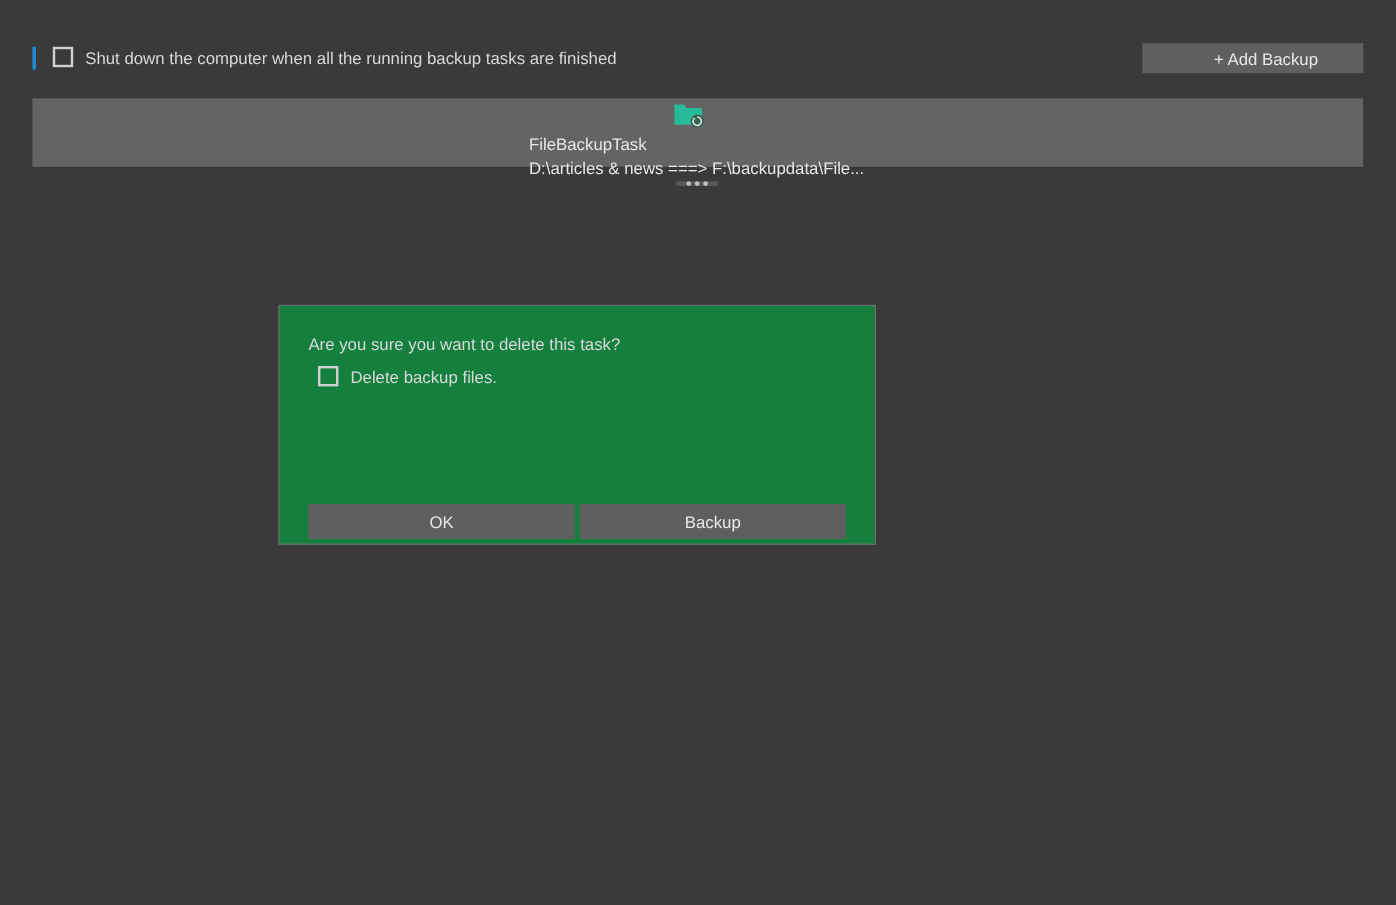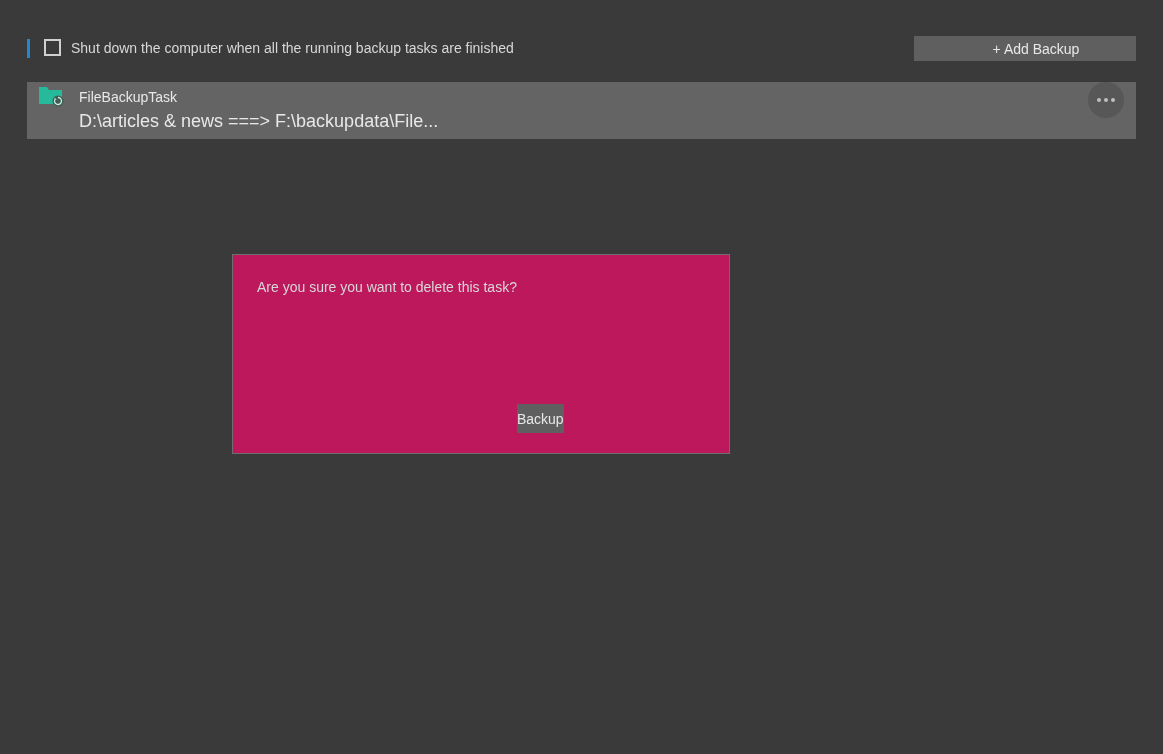--- a/index.html
+++ b/index.html
@@ -47,33 +47,35 @@
       flex-shrink: 0;
     }
     .checkbox-label {
       color: #d8d8d8;
       font-size: 14px;
     }
     .add-backup-btn {
       background: #5f5f5f;
       color: #e8e8e8;
       border: none;
-      width: 222px;
+      width: 184px;
       height: 25px;
       font-size: 14px;
       cursor: pointer;
       font-family: inherit;
       padding-left: 22px;
     }
     .task-row {
       margin: 21px 27px 0 27px;
       background: #646464;
       height: 57px;
       display: flex;
+      align-items: center;
       padding: 0 12px 0 10px;
+      flex-direction: column;
     }
     .task-icon-wrap {
       width: 28px;
       height: 28px;
       display: flex;
       align-items: center;
       justify-content: center;
       margin-right: 14px;
       flex-shrink: 0;
     }
@@ -83,21 +85,21 @@
       flex-direction: column;
       justify-content: center;
       line-height: 1.45;
     }
     .task-name {
       color: #e8e8e8;
       font-size: 14px;
     }
     .task-path {
       color: #e8e8e8;
-      font-size: 18px;
+      font-size: 14px;
     }
     .backup-now-btn {
       background: #575757;
       color: #e8e8e8;
       border: none;
       height: 36px;
       width: 220px;
       font-size: 14px;
       cursor: pointer;
       display: flex;
@@ -136,25 +138,25 @@
       height: 4px;
       background: #bfbfbf;
       border-radius: 50%;
     }
     .dialog {
       position: absolute;
       left: 232px;
       top: 254px;
       width: 498px;
       height: 200px;
-      background: #be185d;
+      background: #15803d;
       border: 1px solid #6e6e6e;
-      padding: 24px 24px 20px 24px;
-      display: flex;
-      flex-direction: row;
+      padding: 24px 24px 4px 24px;
+      display: flex;
+      flex-direction: column;
     }
     .dialog-message {
       color: #d8d8d8;
       font-size: 14px;
       margin-bottom: 10px;
     }
     .dialog-check-row {
       display: flex;
       align-items: center;
       margin-left: 8px;
@@ -207,16 +209,21 @@
   </div>
   <button class="more-btn">
     <span class="dot"></span>
     <span class="dot"></span>
     <span class="dot"></span>
   </button>
 </div>
 
 <div class="dialog">
   <div class="dialog-message">Are you sure you want to delete this task?</div>
+  <div class="dialog-check-row">
+    <div class="checkbox"></div>
+    <span>Delete backup files.</span>
+  </div>
   <div class="dialog-footer">
+    <button class="dialog-btn">OK</button>
     <button class="dialog-btn">Backup</button>
   </div>
 </div>
 
 </body></html>

